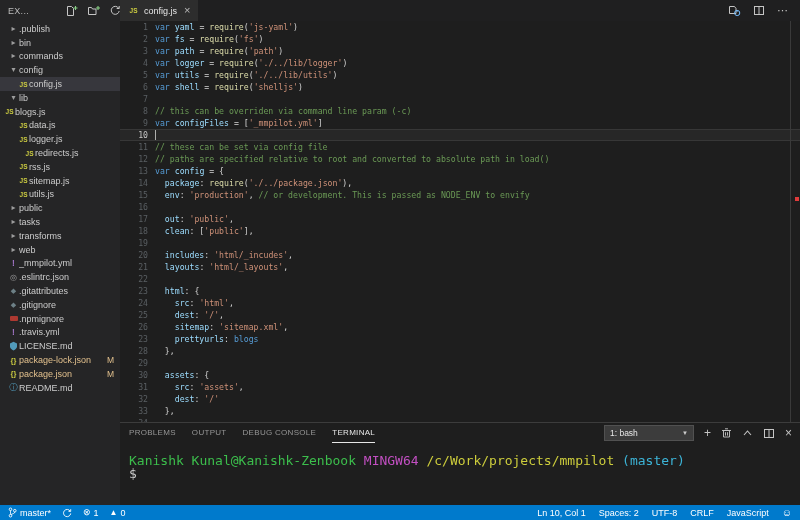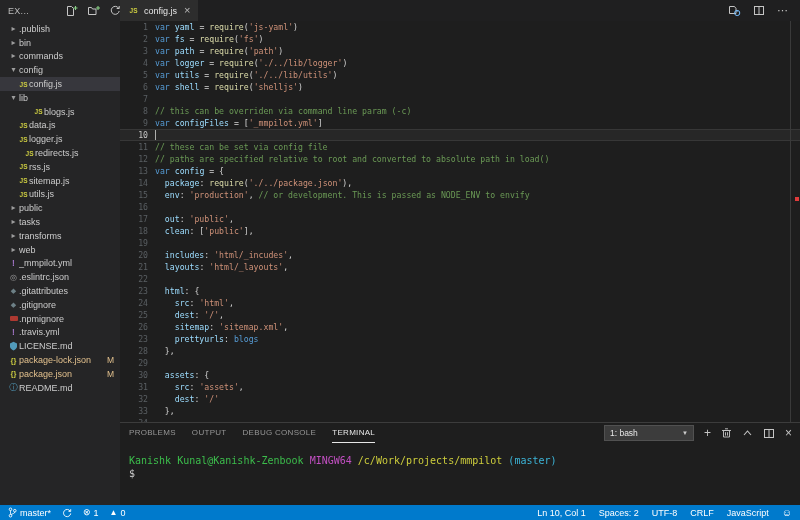--- a/index.html
+++ b/index.html
@@ -52,21 +52,21 @@
   .panel-tab{font-size:8px;color:#969696;margin-right:16px;display:flex;align-items:center;
              border-bottom:1px solid transparent;letter-spacing:.3px;cursor:pointer;}
   .panel-tab.active{color:#e7e7e7;border-bottom-color:#e7e7e7;}
   .panel-controls{margin-left:auto;display:flex;align-items:center;gap:10px;}
   .shell-select{background:#3c3c3c;border:1px solid #515151;color:#e8e8e8;font-size:8.5px;
                 width:78px;height:14px;display:flex;align-items:center;justify-content:space-between;
                 padding:0 5px;cursor:pointer;}
   .caret{font-size:6px;color:#cccccc;}
   .pi{color:#c5c5c5;font-size:12px;line-height:1;cursor:pointer;}
   .picon{display:flex;align-items:center;cursor:pointer;}
-  .terminal{padding:11px 12px 0 9px;font-family:"DejaVu Sans Mono",monospace;font-size:10px;
+  .terminal{padding:11px 12px 0 9px;font-family:"DejaVu Sans Mono",monospace;font-size:13px;
             line-height:13px;color:#cccccc;cursor:text;}
   .t-green{color:#3cbe4c;} .t-magenta{color:#c24fc2;} .t-yellow{color:#cdcd3c;}
   .t-cyan{color:#3cb4d7;} .t-plain{color:#cccccc;}
   
   .statusbar{position:absolute;left:0;right:0;bottom:0;height:15px;background:#007acc;display:flex;
              align-items:center;color:#ffffff;font-size:9px;padding:0 8px;gap:11px;}
   .sb-item{display:flex;align-items:center;gap:3px;cursor:pointer;white-space:nowrap;}
   .sb-right{margin-left:auto;display:flex;gap:13px;align-items:center;}
   .sbi{font-size:9px;line-height:1;}
   svg{display:block;}
@@ -137,21 +137,21 @@
             <span class="jsic">JS</span>
           </span>
           <span class="tree-label">config.js</span>
         </div>
         <div class="tree-item" style="padding-left:8px">
           <span class="tree-icon">
             <span class="arrow">▾</span>
           </span>
           <span class="tree-label">lib</span>
         </div>
-        <div class="tree-item" style="padding-left:33px">
+        <div class="tree-item" style="padding-left:4px">
           <span class="tree-icon">
             <span class="jsic">JS</span>
           </span>
           <span class="tree-label">blogs.js</span>
         </div>
         <div class="tree-item" style="padding-left:18px">
           <span class="tree-icon">
             <span class="jsic">JS</span>
           </span>
           <span class="tree-label">data.js</span>

